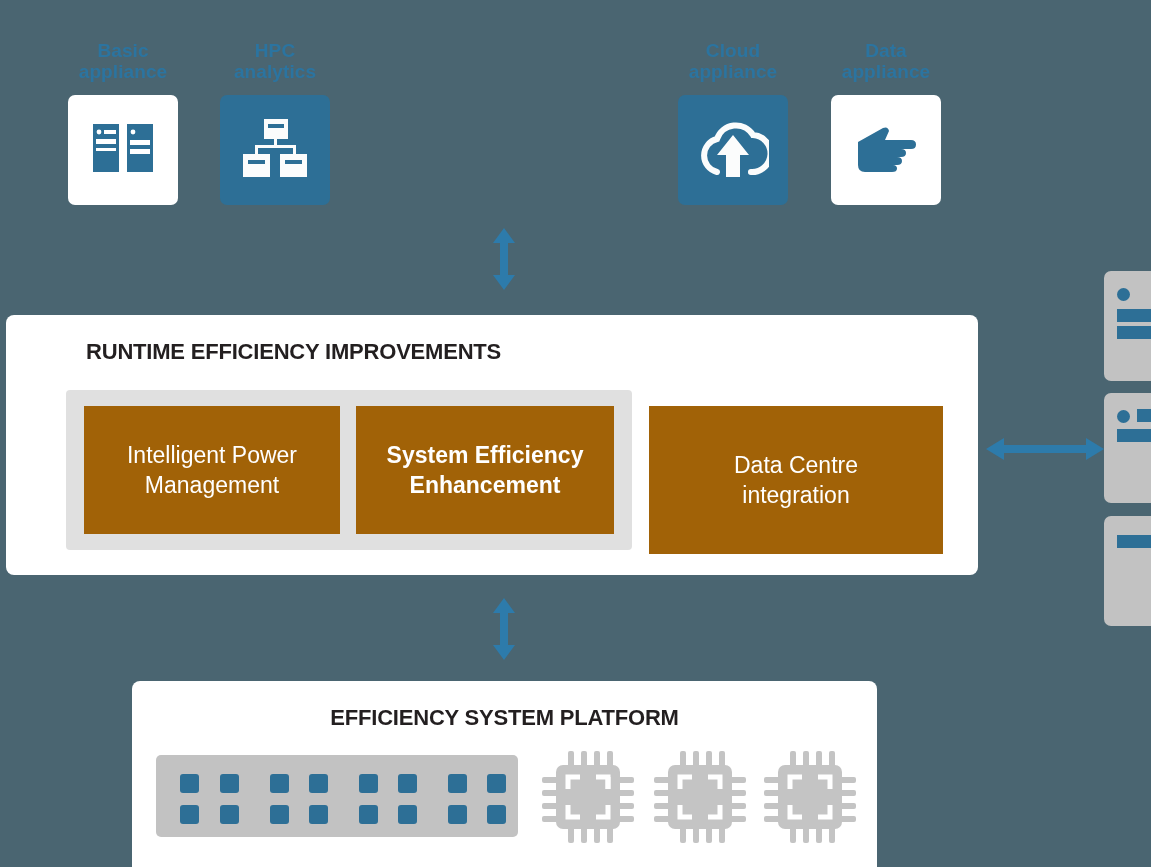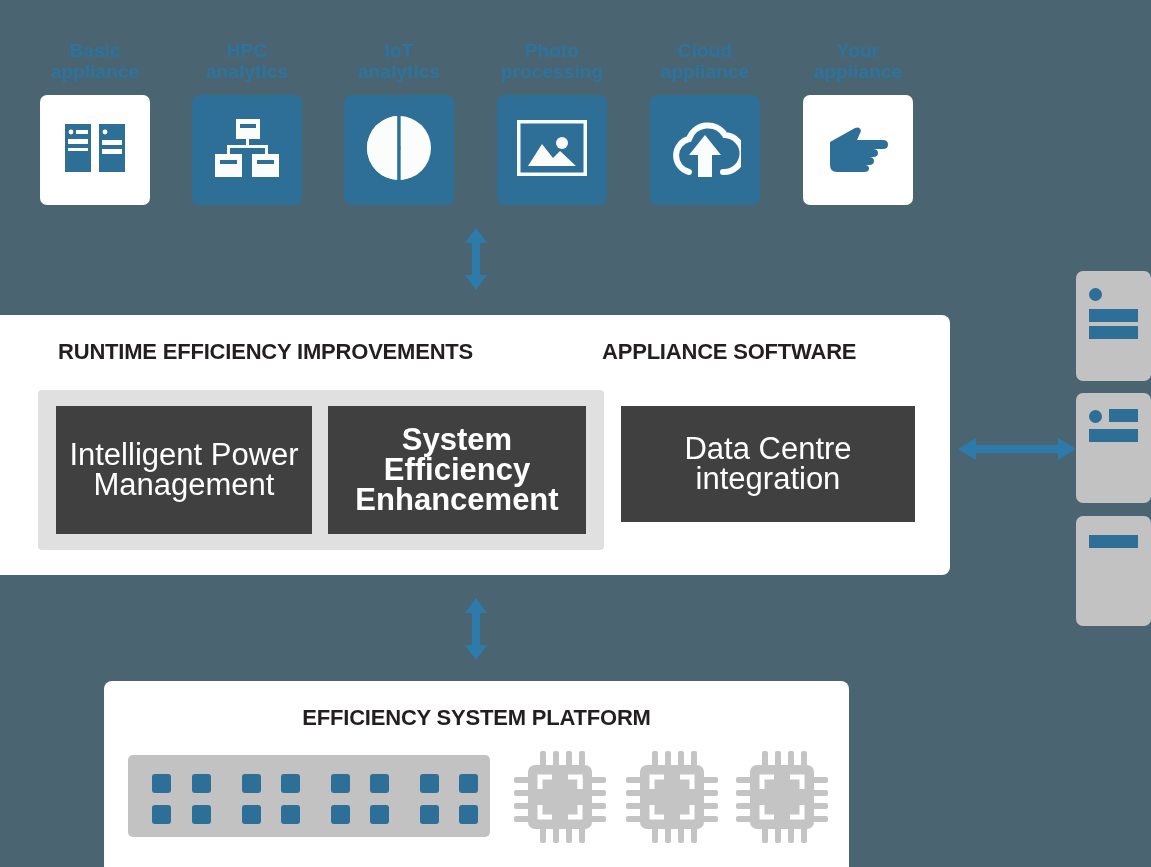--- a/index.html
+++ b/index.html
@@ -13,20 +13,21 @@
     height: 867px;
     position: relative;
     overflow: hidden;
     font-family: "Liberation Sans", sans-serif;
     -webkit-font-smoothing: antialiased;
   }
   .stage {
     position: absolute;
     inset: 0;
     background: #4a6571;
+    margin-left: 28px;
   }
 
   
   .appliance-row {
     position: absolute;
     left: 40px;
     top: 40px;
     width: 880px;
     height: 175px;
   }
@@ -104,39 +105,39 @@
     position: absolute;
     left: 60px;
     top: 75px;
     width: 566px;
     height: 160px;
     background: #e0e0e0;
     border-radius: 4px;
   }
   .sw-box {
     position: absolute;
-    background: #404040;
+    background: #a16207;
     color: #ffffff;
-    font-size: 31px;
+    font-size: 23px;
     line-height: 30px;
     text-align: center;
     display: flex;
     align-items: center;
     justify-content: center;
     white-space: pre-line;
     box-sizing: border-box;
   }
   .sw-ipm {
     left: 18px;  top: 16px;  width: 256px; height: 128px;
   }
   .sw-see {
     left: 290px; top: 16px;  width: 258px; height: 128px; font-weight: bold;
   }
   .sw-dci {
-    left: 643px; top: 91px;  width: 294px; height: 116px;
+    left: 643px; top: 91px;  width: 294px; height: 148px;
   }
 
   
   .panel-bot {
     position: absolute;
     left: 104px;
     top: 681px;
     width: 745px;
     height: 210px;
     background: #ffffff;
@@ -246,66 +247,37 @@
             <rect x="51" y="26" width="3" height="10" fill="#fbfcfc"></rect>
             <rect x="1" y="35" width="27" height="23" fill="#fbfcfc"></rect>
             <rect x="6" y="41" width="17" height="4" fill="#2d6f96"></rect>
             <rect x="38" y="35" width="27" height="23" fill="#fbfcfc"></rect>
             <rect x="43" y="41" width="17" height="4" fill="#2d6f96"></rect>
           </svg>
         </span>
       </div>
     </div>
 
-    <div class="appliance" style="left:304px;">
-      <div class="appliance-label">IoT
-analytics</div>
-      <div class="tile blue">
-        <span>
-          <svg width="68" height="68" viewBox="0 0 68 68">
-            <circle cx="34" cy="34" r="32" fill="#fbfcfc"></circle>
-            <path d="M34 34 L34 2 A32 32 0 0 0 34 66 Z" fill="#fbfcfc"></path>
-            <rect x="32.2" y="2" width="3.6" height="64" fill="#2d6f96"></rect>
-            <path d="M35.8 32.5 L58 18 A32 32 0 0 0 35.8 2.2 Z" fill="#fbfcfc"></path>
-            <path d="M35.8 35.6 L35.8 66 A32 32 0 0 0 62 22 Z" fill="#fbfcfc"></path>
-          </svg>
-        </span>
-      </div>
-    </div>
-
-    <div class="appliance" style="left:457px;">
-      <div class="appliance-label">Photo
-processing</div>
-      <div class="tile blue">
-        <span>
-          <svg width="70" height="56" viewBox="0 0 70 56">
-            <rect x="1" y="1" width="68" height="54" fill="none" stroke="#fbfcfc" stroke-width="5"></rect>
-            <rect x="8.5" y="8.5" width="53" height="39" fill="#2d6f96"></rect>
-            <path d="M11 46 L25 24 L36 38 L43 31 L59 46 Z" fill="#fbfcfc"></path>
-            <circle cx="45" cy="23" r="6" fill="#fbfcfc"></circle>
-          </svg>
-        </span>
-      </div>
-    </div>
+
 
     <div class="appliance" style="left:610px;">
       <div class="appliance-label">Cloud
 appliance</div>
       <div class="tile blue">
         <span>
           <svg width="72" height="62" viewBox="0 0 72 62">
             <path d="M20 55 A17 17 0 0 1 20 22 A20 20 0 0 1 56 18 A15 15 0 0 1 54 55" fill="none" stroke="#fbfcfc" stroke-width="6" stroke-linecap="round"></path>
             <path d="M36 18 L52 38 L43 38 L43 60 L29 60 L29 38 L20 38 Z" fill="#fbfcfc"></path>
           </svg>
         </span>
       </div>
     </div>
 
     <div class="appliance" style="left:763px;">
-      <div class="appliance-label">Your
+      <div class="appliance-label">Data
 appliance</div>
       <div class="tile white">
         <span>
           <svg width="62" height="52" viewBox="0 0 62 52">
             <path d="M3 20 L28 6 Q33 4 34 9 L30 18 L56 18 Q61 18 61 22.5 Q61 27 56 27 L46 27
                      Q51 27 51 31 Q51 35 46 35 L42 35 Q47 35 47 39 Q47 43 42 43 L38 43
                      Q42 43 42 46.5 Q42 50 37 50 L10 50 Q3 50 3 43 Z" fill="#2d6f96"></path>
           </svg>
         </span>
       </div>
@@ -315,21 +287,20 @@
 
   <div class="arrow-v" style="top:228px; height:62px;">
     <svg width="32" height="62" viewBox="0 0 32 62">
       <path d="M16 0 L27 15 L20 15 L20 47 L27 47 L16 62 L5 47 L12 47 L12 15 L5 15 Z" fill="#2d7bab"></path>
     </svg>
   </div>
 
   <div class="panel-mid">
     <div class="panel-heads">
       <div class="head h-runtime">RUNTIME EFFICIENCY IMPROVEMENTS</div>
-      <div class="head h-appliance">APPLIANCE SOFTWARE</div>
     </div>
 
     <div class="group-box">
       <div class="sw-box sw-ipm">Intelligent Power
 Management</div>
       <div class="sw-box sw-see">System Efficiency
 Enhancement</div>
     </div>
 
     <div class="sw-box sw-dci">Data Centre

